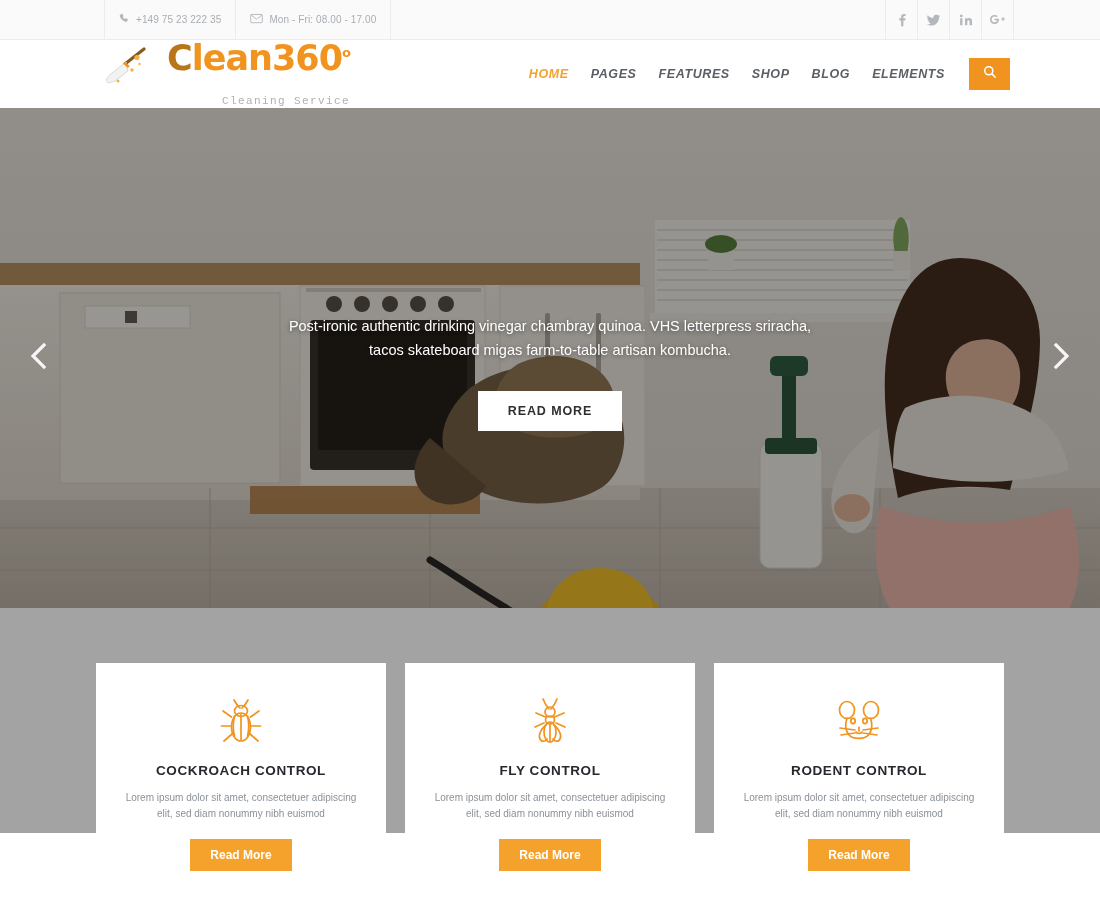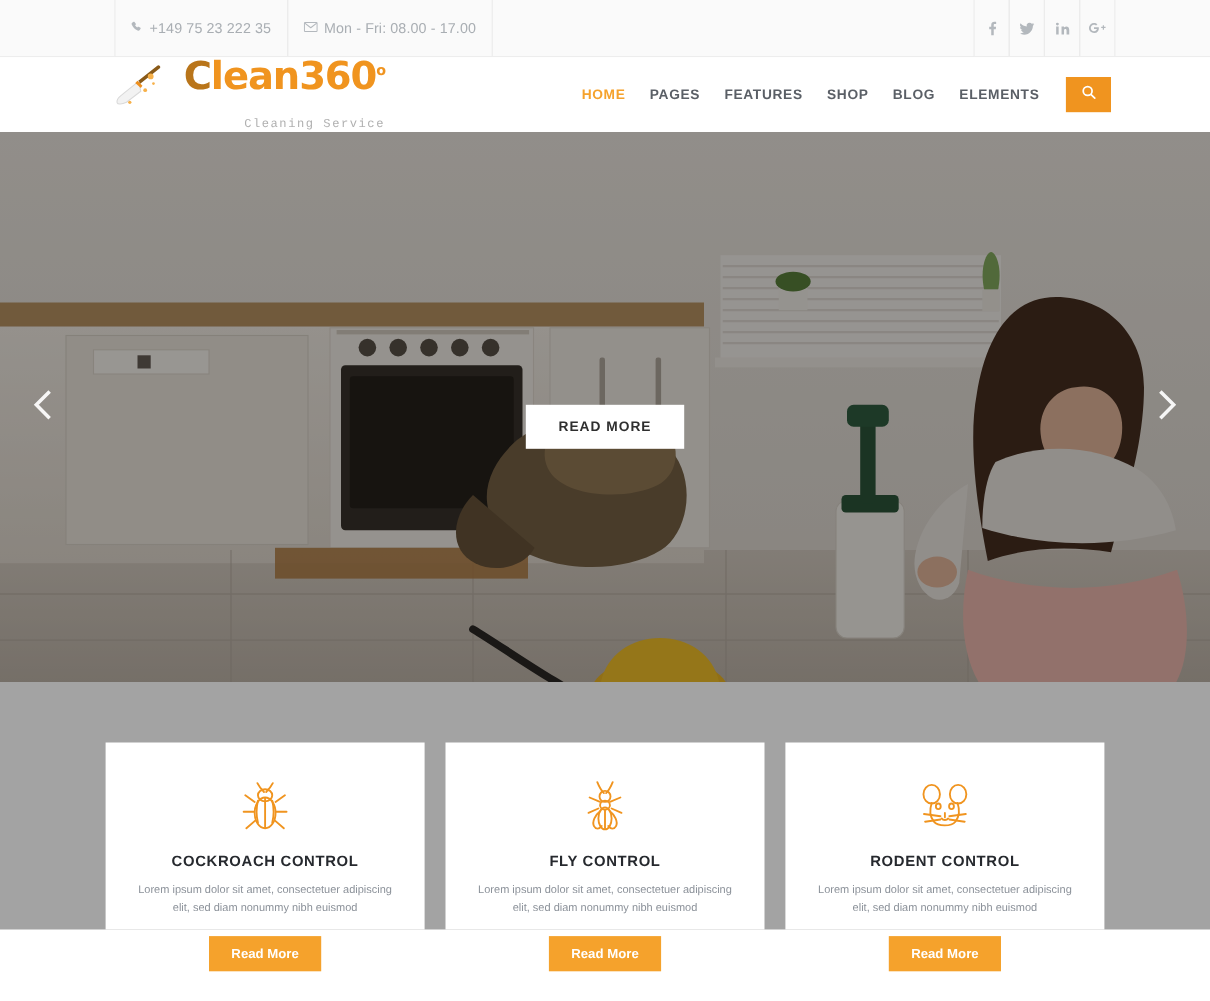--- a/index.html
+++ b/index.html
@@ -7,26 +7,26 @@
   html,body { width:1100px; height:910px; overflow:hidden; }
   body {
     font-family:"Liberation Sans", sans-serif;
     background:#ffffff;
     color:#555;
     -webkit-font-smoothing:antialiased;
   }
 
   
   .topbar {
-    height:52px;
+    height:40px;
     background:#fafafa;
     border-bottom:1px solid #ececec;
     display:flex;
     align-items:stretch;
-    font-size:13px;
+    font-size:10px;
     color:#a9aeb3;
   }
   .topbar-left { display:flex; margin-left:105px; }
   .tb-item {
     display:flex; align-items:center; gap:6px;
     padding:0 14px;
     border-left:1px solid #ececec;
     border-right:1px solid #ececec;
     margin-left:-1px;
     white-space:nowrap;
@@ -94,20 +94,21 @@
     gap:0;
   }
   .nav-item {
     font-size:12.5px;
     font-weight:bold;
     letter-spacing:.6px;
     color:#5a5f66;
     padding:0 11px;
     cursor:pointer;
     text-transform:uppercase;
+    font-style:italic;
   }
   .nav-item.active { color:#f5a22c; }
   .search-btn {
     width:41px; height:32px;
     background:#f0941f;
     margin-left:13px;
     display:flex; align-items:center; justify-content:center;
     cursor:pointer;
   }
 
@@ -393,20 +394,21 @@
       <ellipse cx="930" cy="580" rx="48" ry="22" fill="#6b4a2c"></ellipse>
 
       <path d="M880 320c-26 14-44 40-48 64-3 18 4 34 16 40 10 4 20-2 24-14" fill="#e9e7e4"></path>
       <ellipse cx="852" cy="400" rx="18" ry="14" fill="#e0b49a"></ellipse>
     </svg>
   </div>
 
   <div class="hero-overlay"></div>
 
   <div class="hero-content">
+    <div class="hero-sub">Post-ironic authentic drinking vinegar chambray quinoa. VHS letterpress sriracha, tacos skateboard migas farm-to-table artisan kombucha.</div>
     <button class="hero-btn">READ MORE</button>
   </div>
 
   <div class="hero-arrow left">
     <span>
       <svg width="26" height="32" viewBox="0 0 26 32" fill="none" stroke="#ffffff" stroke-width="3.2" stroke-linecap="square">
         <path d="M18 5 7 16l11 11"></path>
       </svg>
     </span>
   </div>

